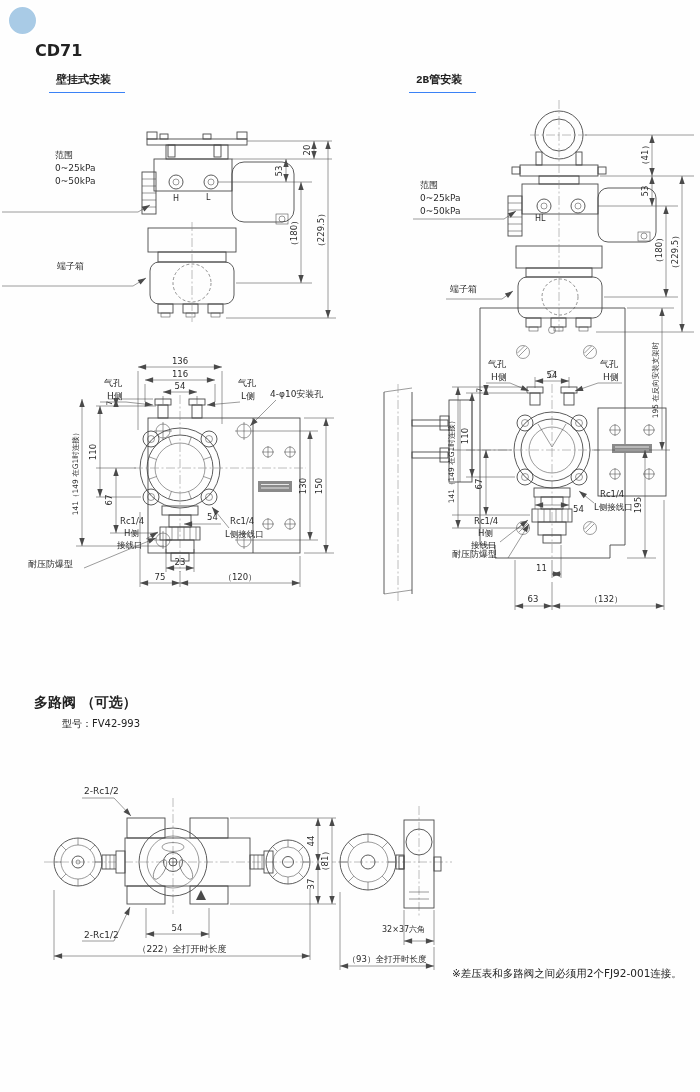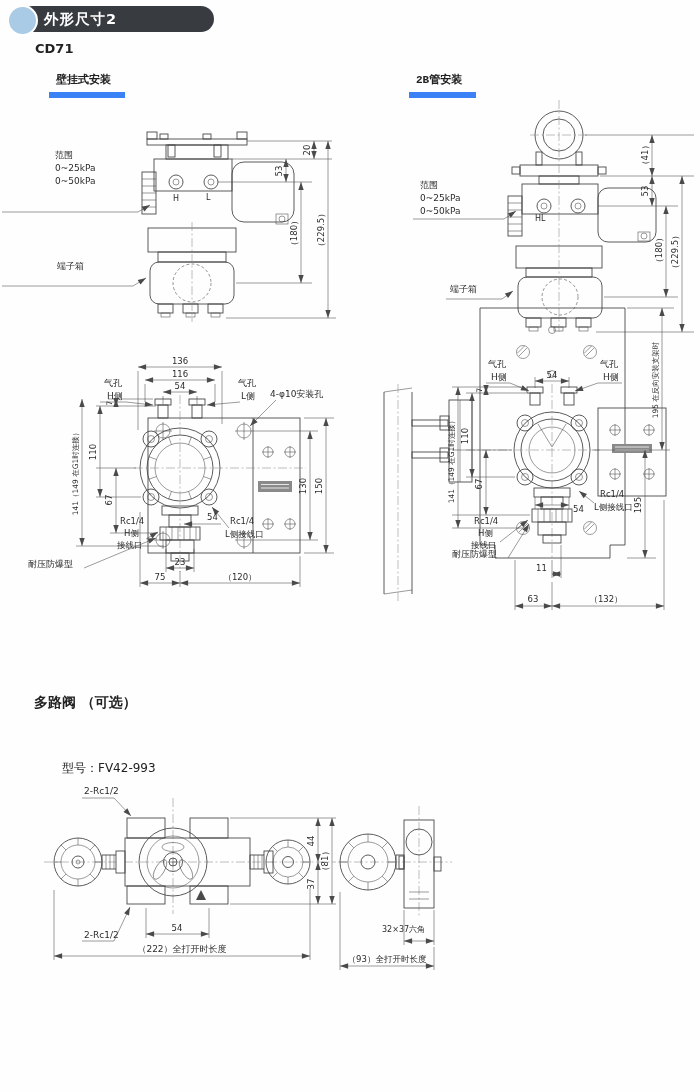--- a/index.html
+++ b/index.html
@@ -4,53 +4,53 @@
 <style>
   html,body{margin:0;padding:0;background:#e8e8e8;}
   #page{position:relative;width:700px;height:1092px;background:#fefefe;overflow:hidden;
         font-family:"DejaVu Sans","Liberation Sans",sans-serif;}
   #drawing{position:absolute;left:0;top:0;}
   .hdr-circle{position:absolute;left:7px;top:5px;width:27px;height:27px;border-radius:50%;
         background:#a9cbe6;border:2px solid #fff;z-index:3;}
   .hdr-bar{position:absolute;left:20px;top:6px;width:194px;height:26px;background:#383c41;
         border-radius:13px;color:#fff;font-weight:bold;font-size:14.5px;line-height:26px;
         padding-left:24px;box-sizing:border-box;z-index:2;letter-spacing:1px;}
-  .model{position:absolute;left:35px;top:41px;font-weight:bold;font-size:13px;color:#222;}
+  .model{position:absolute;left:35px;top:41px;font-weight:bold;font-size:16px;color:#222;}
   .fig-title{position:absolute;font-size:11px;font-weight:600;color:#222;
-        padding:0 14px 5px 7px;border-bottom:6px solid #3b82f6;}
+        padding:0 14px 5px 7px;border-bottom:1px solid #3b82f6;}
   #wall-title{left:49px;top:72px;}
   #pipe-title{left:409px;top:72px;font-family:Liberation Mono, monospace;}
   .valve-title{position:absolute;left:34px;top:694px;font-weight:bold;font-size:14px;color:#222;}
-  .valve-model{position:absolute;left:62px;top:760px;font-size:12px;color:#222;}
+  .valve-model{position:absolute;left:62px;top:717px;font-size:10px;color:#222;}
   .footnote{position:absolute;left:452px;top:967px;font-size:10.5px;color:#222;}
   
   .ln{stroke:#4a4a4a;stroke-width:0.9;fill:none;}
   .lt{stroke:#4a4a4a;stroke-width:0.55;fill:none;}
   .cl{stroke:#8a8a8a;stroke-width:0.55;fill:none;stroke-dasharray:9 2.5 2 2.5;}
   .dsh{stroke:#4a4a4a;stroke-width:0.6;fill:none;stroke-dasharray:3 2.2;}
   .wh{fill:#fff;stroke:#4a4a4a;stroke-width:0.9;}
   .dk{fill:#8a8a8a;stroke:none;}
   text{fill:#2b2b2b;}
   .t{font-size:9px;}
   .d{font-size:8.5px;}
   .s{font-size:8px;}
   .xs{font-size:7.5px;}
   .am{text-anchor:middle;}
 </style>
 </head>
 <body>
 <div id="page">
 
 <div class="hdr-circle"></div>
-<div class="hdr-bar">外形尺寸2</div>
 <div class="model">CD71</div>
 <div class="fig-title" id="wall-title">壁挂式安装</div>
 <div class="fig-title" id="pipe-title">2B管安装</div>
 <div class="valve-title">多路阀 （可选）</div>
 <div class="valve-model">型号：FV42-993</div>
+<div class="footnote">※差压表和多路阀之间必须用2个FJ92-001连接。</div>
 
 <svg id="drawing" width="700" height="1092" viewBox="0 0 700 1092">
 <defs>
   <marker id="ar" markerWidth="10" markerHeight="8" refX="8.6" refY="3.5" orient="auto-start-reverse" markerUnits="userSpaceOnUse">
     <path d="M0.5,0.8 L8.6,3.5 L0.5,6.2 Z" fill="#4a4a4a"></path>
   </marker>
 </defs>
 
 <g>
   <rect class="ln" x="147" y="139" width="100" height="6"></rect>

